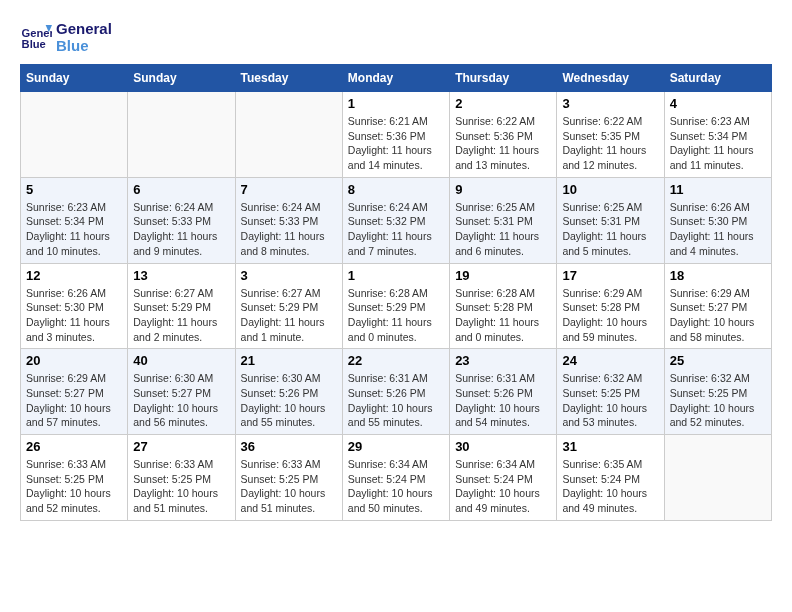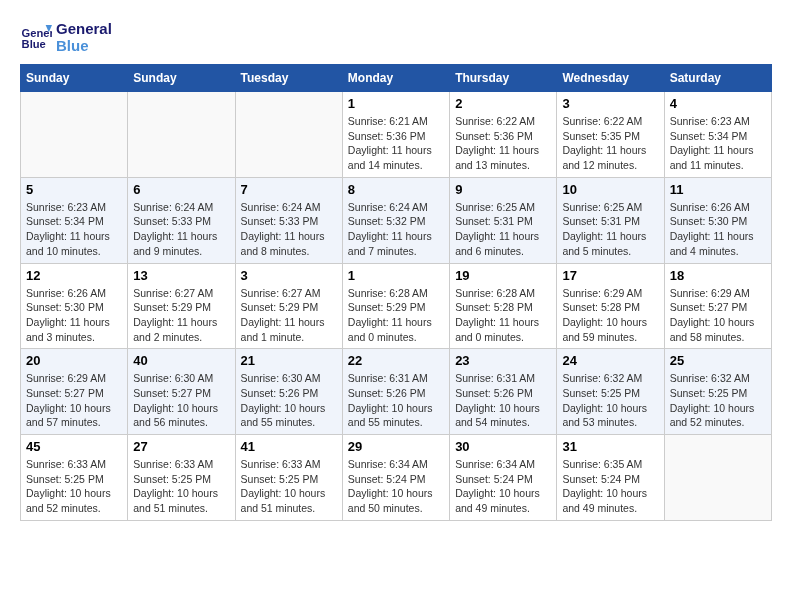--- a/index.html
+++ b/index.html
@@ -215,29 +215,29 @@
           <div class="day-num">24</div>
           <div class="day-info">Sunrise: 6:32 AM<br>Sunset: 5:25 PM<br>Daylight: 10 hours and 53 minutes.</div>
         </td>
         <td>
           <div class="day-num">25</div>
           <div class="day-info">Sunrise: 6:32 AM<br>Sunset: 5:25 PM<br>Daylight: 10 hours and 52 minutes.</div>
         </td>
       </tr>
       <tr>
         <td>
-          <div class="day-num">45</div>
+          <div class="day-num">26</div>
           <div class="day-info">Sunrise: 6:33 AM<br>Sunset: 5:25 PM<br>Daylight: 10 hours and 52 minutes.</div>
         </td>
         <td>
           <div class="day-num">27</div>
           <div class="day-info">Sunrise: 6:33 AM<br>Sunset: 5:25 PM<br>Daylight: 10 hours and 51 minutes.</div>
         </td>
         <td>
-          <div class="day-num">41</div>
+          <div class="day-num">36</div>
           <div class="day-info">Sunrise: 6:33 AM<br>Sunset: 5:25 PM<br>Daylight: 10 hours and 51 minutes.</div>
         </td>
         <td>
           <div class="day-num">29</div>
           <div class="day-info">Sunrise: 6:34 AM<br>Sunset: 5:24 PM<br>Daylight: 10 hours and 50 minutes.</div>
         </td>
         <td>
           <div class="day-num">30</div>
           <div class="day-info">Sunrise: 6:34 AM<br>Sunset: 5:24 PM<br>Daylight: 10 hours and 49 minutes.</div>
         </td>

